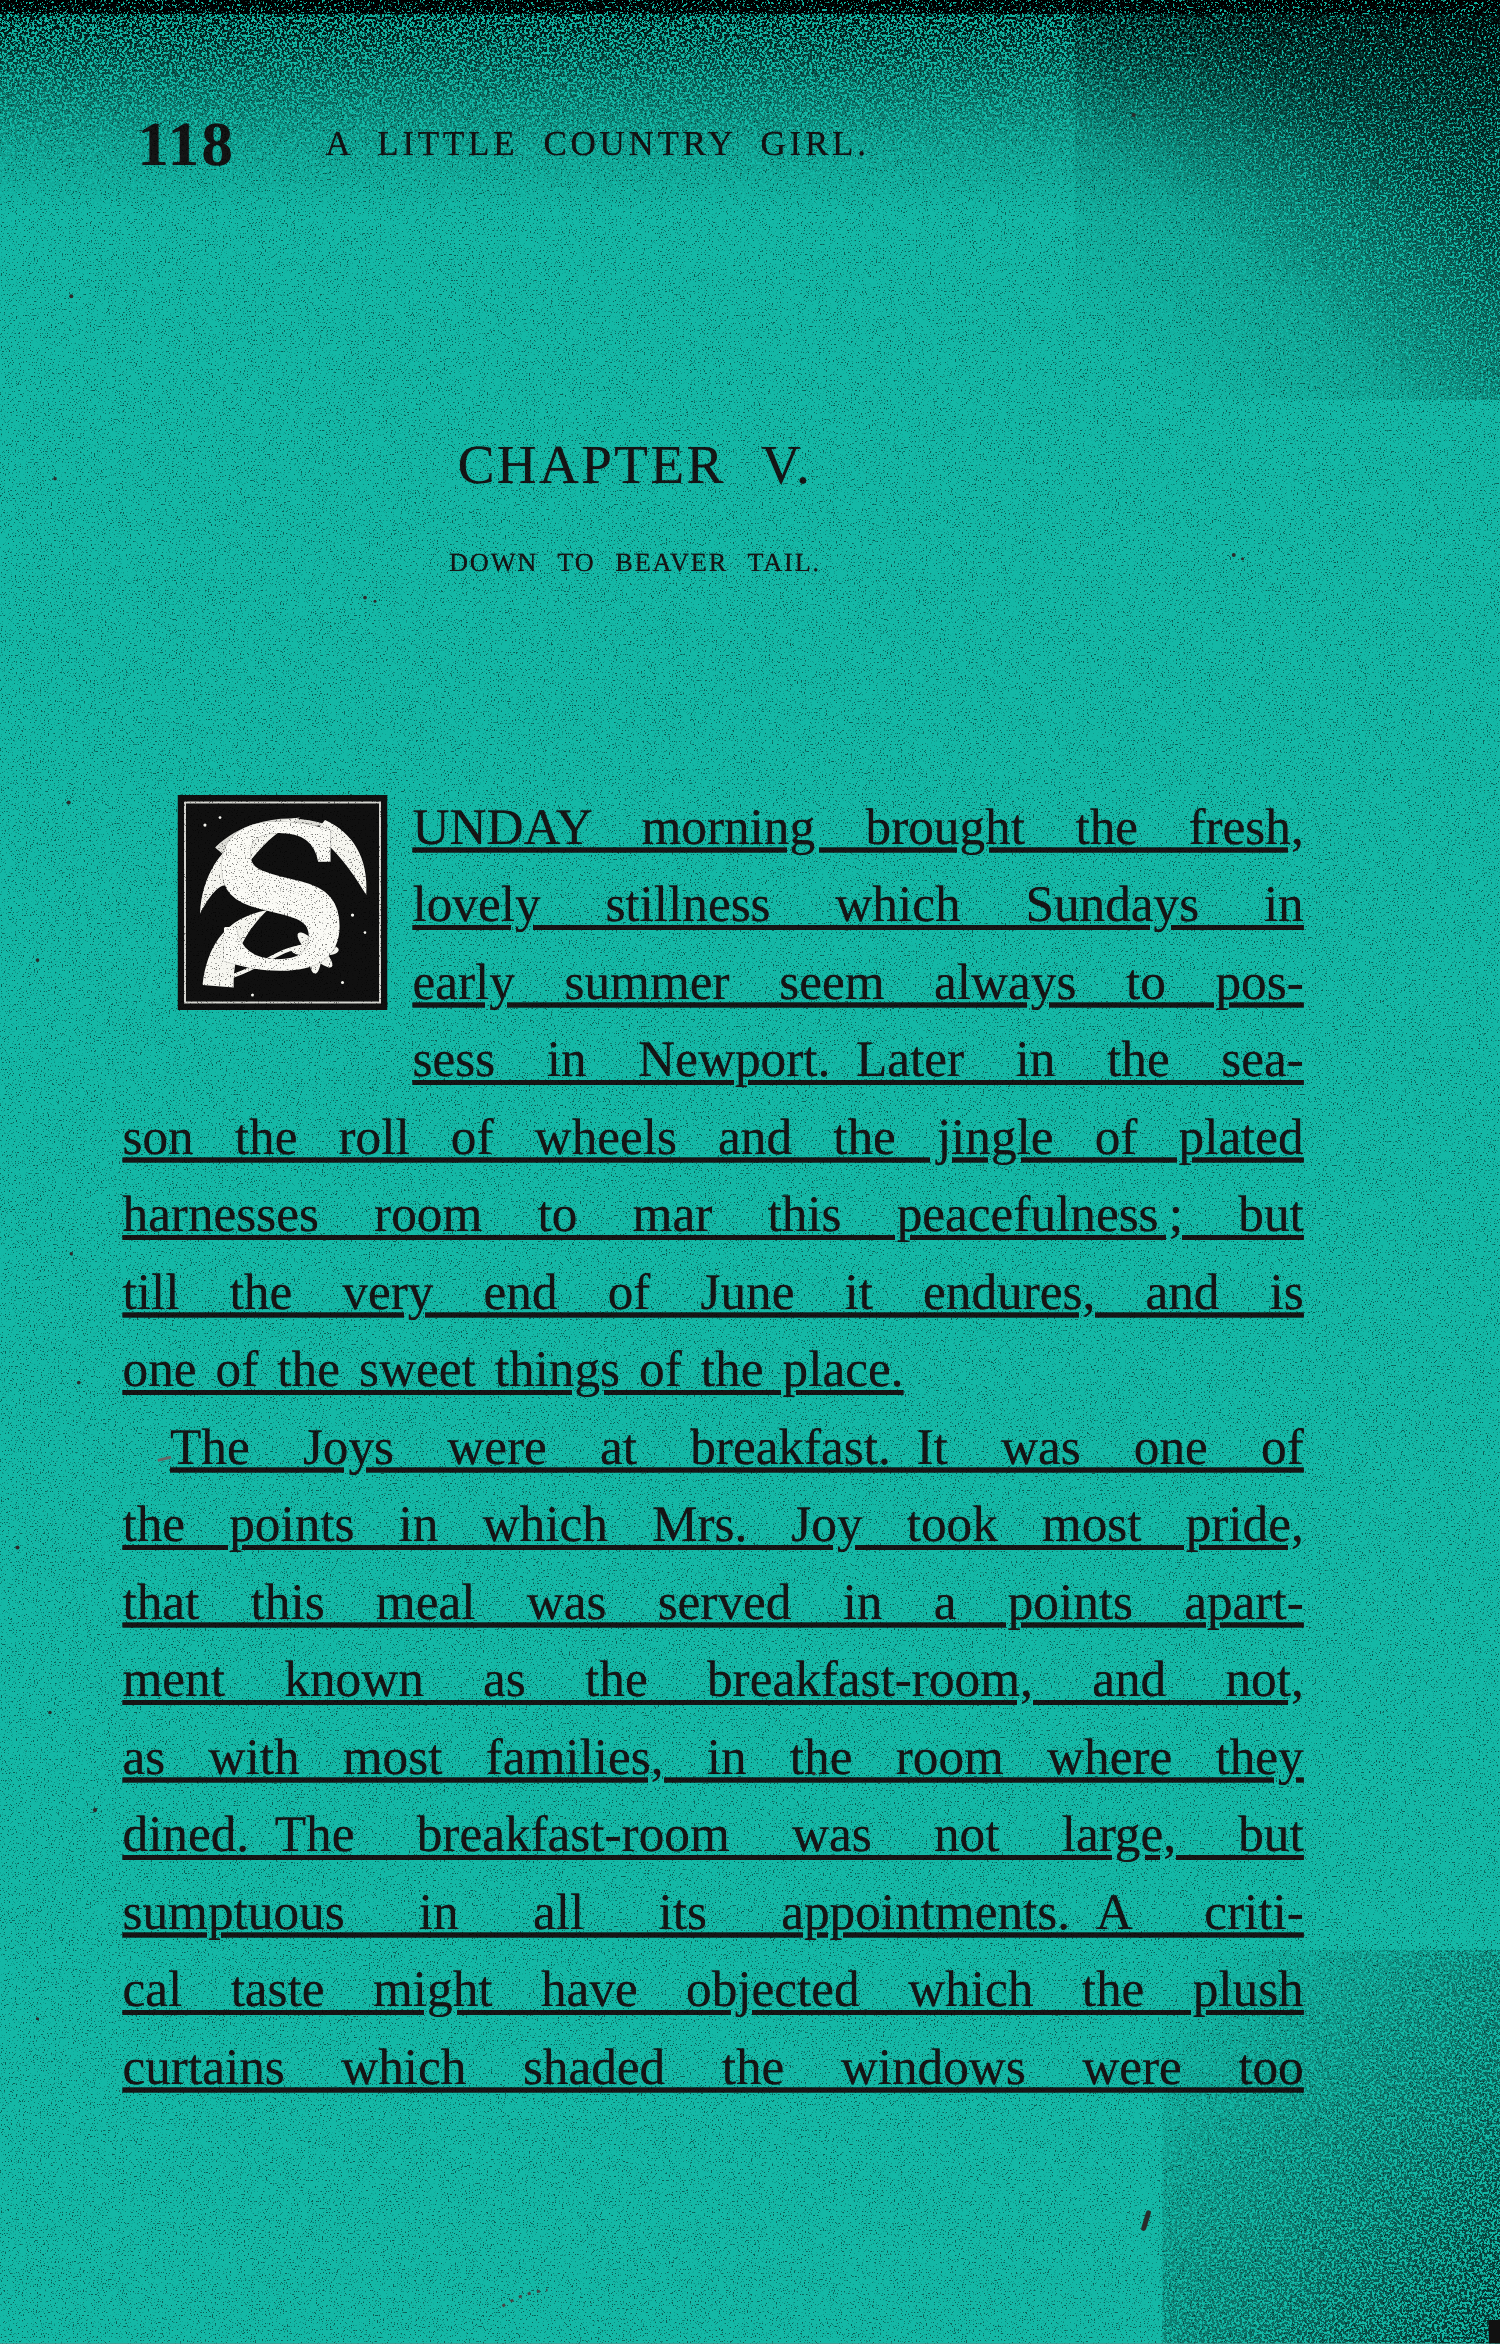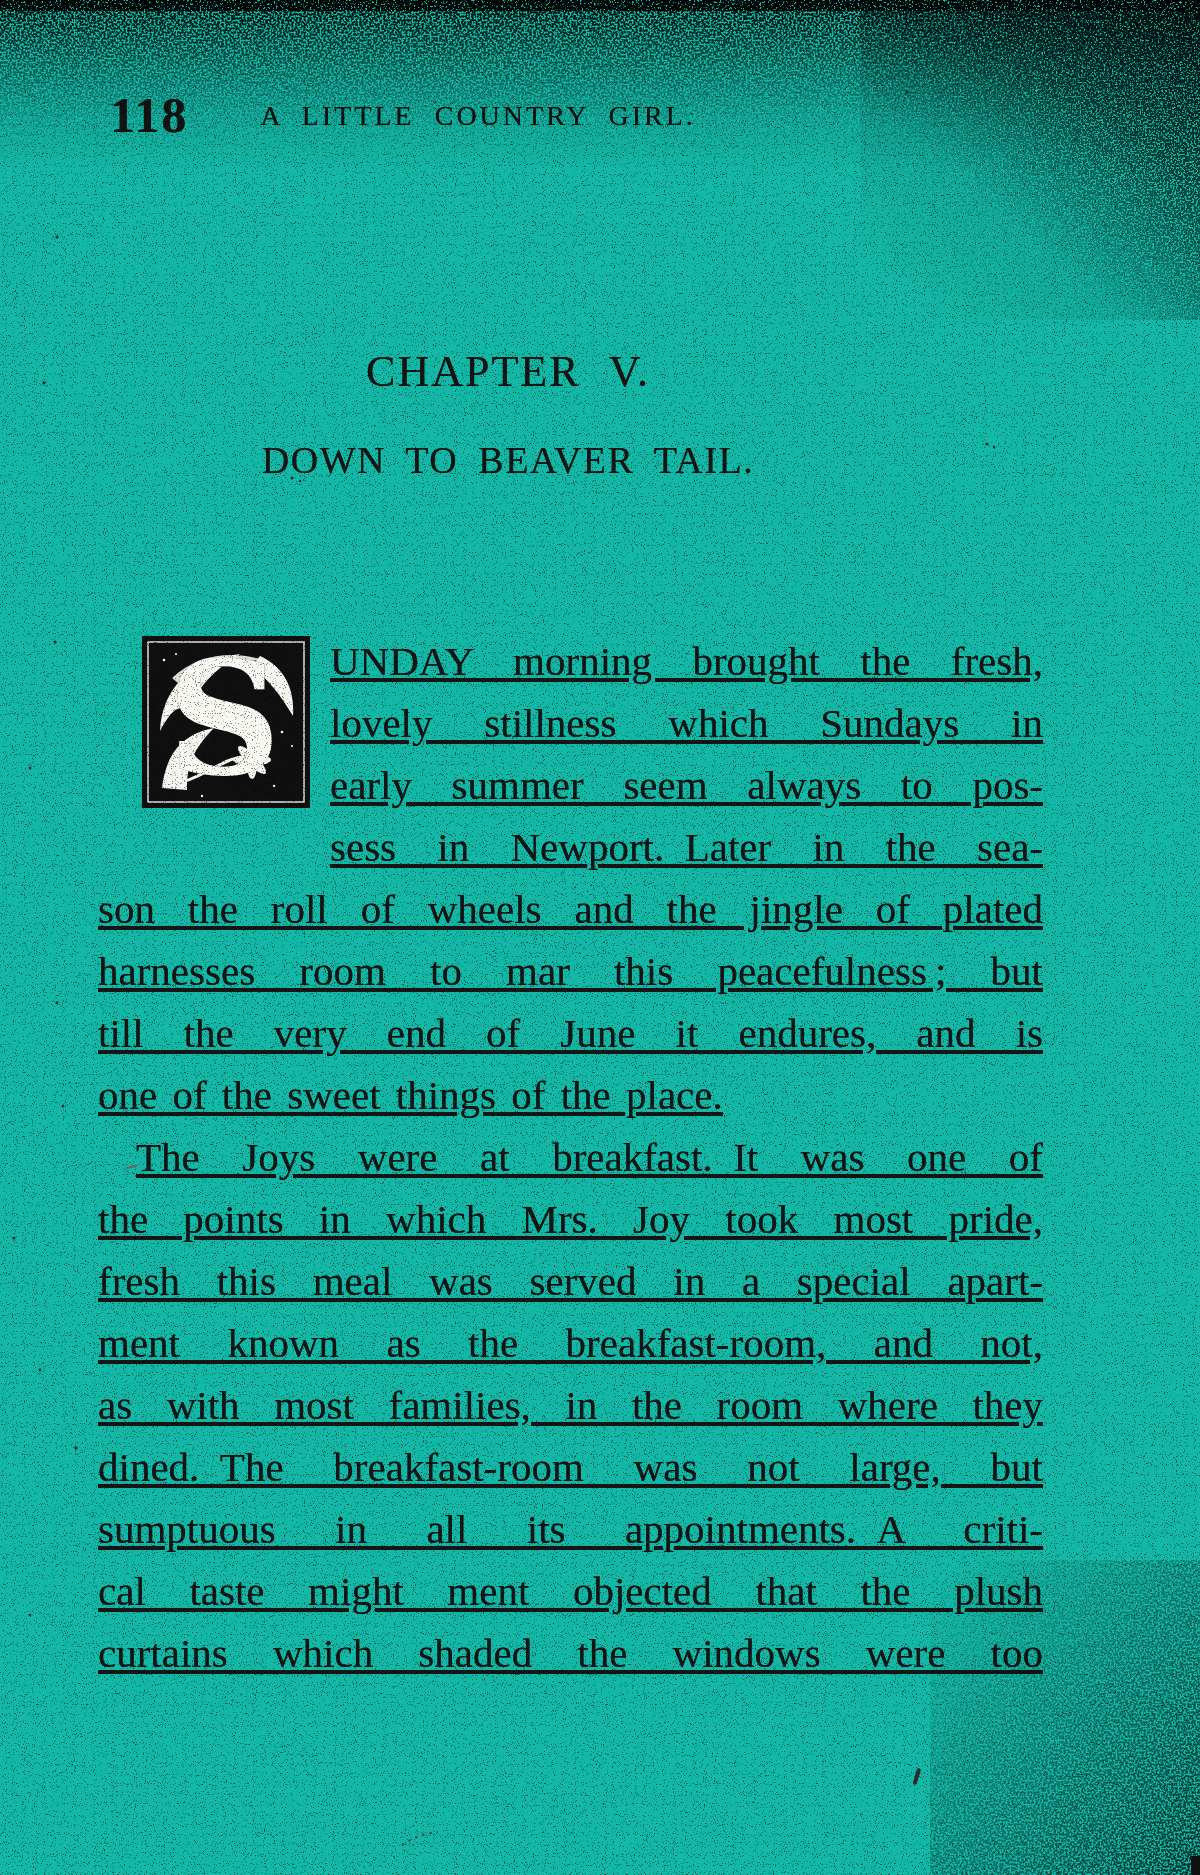--- a/index.html
+++ b/index.html
@@ -17,21 +17,21 @@
   .running-title {
     position:absolute; left:98px; top:100px; width:760px;
     text-align:center; font-size:28px; letter-spacing:3px; word-spacing:10px; z-index:1;
   }
   .chapter-heading {
     position:absolute; left:98px; top:346px; width:820px;
     text-align:center; font-size:44px; letter-spacing:2px; word-spacing:16px; z-index:1;
   }
   .chapter-subtitle {
     position:absolute; left:98px; top:438px; width:820px;
-    text-align:center; font-size:38px; letter-spacing:1.5px; word-spacing:9px; z-index:1;
+    text-align:center; font-size:21px; letter-spacing:1.5px; word-spacing:9px; z-index:1;
   }
 
   .bodytext {
     position:absolute; left:98px; top:630px; width:945px; z-index:1;
     font-size:41px; line-height:62px;
   }
   .bl { text-align:justify; text-align-last:justify; height:62px;text-decoration:underline; }
   .bl.short { text-align-last:left; word-spacing:5px; }
 
   .dropcap {
@@ -163,23 +163,23 @@
       <div class="bl">sess in Newport. Later in the sea-</div>
       <div class="bl">son the roll of wheels and the jingle of plated</div>
       <div class="bl">harnesses room to mar this peacefulness ; but</div>
       <div class="bl">till the very end of June it endures, and is</div>
       <div class="bl short">one of the sweet things of the place.</div>
     </div>
 
     <div>
       <div class="bl" style="text-indent:38px">The Joys were at breakfast. It was one of</div>
       <div class="bl">the points in which Mrs. Joy took most pride,</div>
-      <div class="bl">fresh this meal was served in a special apart-</div>
+      <div class="bl">that this meal was served in a points apart-</div>
       <div class="bl">ment known as the breakfast-room, and not,</div>
       <div class="bl">as with most families, in the room where they</div>
       <div class="bl">dined. The breakfast-room was not large, but</div>
       <div class="bl">sumptuous in all its appointments. A criti-</div>
-      <div class="bl">cal taste might ment objected that the plush</div>
+      <div class="bl">cal taste might have objected which the plush</div>
       <div class="bl">curtains which shaded the windows were too</div>
     </div>
   </div>
 
 </div>
 
 </body></html>

